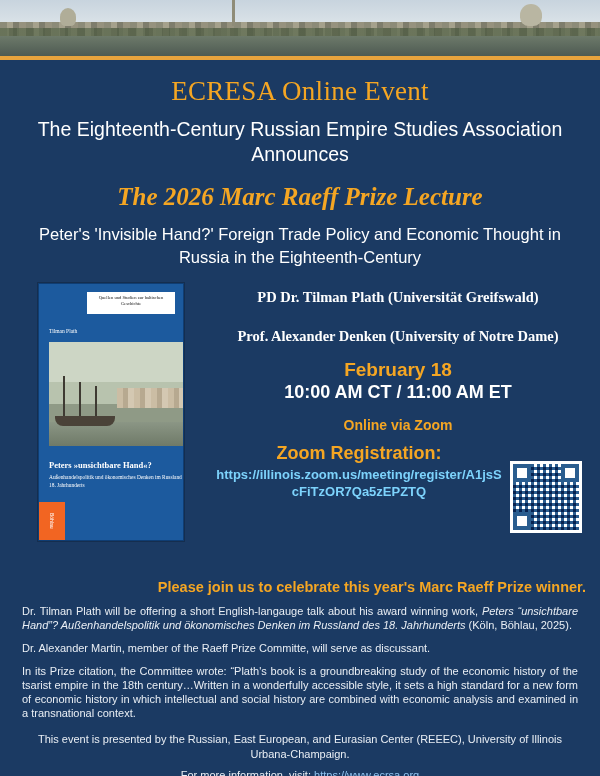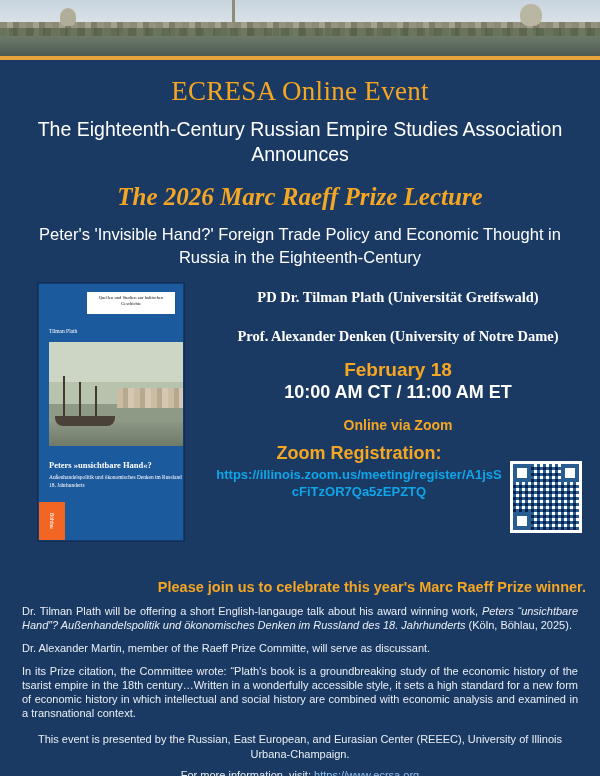--- a/index.html
+++ b/index.html
@@ -219,21 +219,21 @@
   .reg-block {
     position: relative;
     padding-right: 78px;
     text-align: center;
   }
   .reg-label {
     font-size: 18px; font-weight: bold; color: #f5a623;
     margin-bottom: 2px;
   }
   .reg-url {
-    font-size: 13px; font-weight: bold; color: #0ea5e9;
+    font-size: 13px; font-weight: bold; color: #7dd3fc;
     line-height: 17px; word-break: break-all;
   }
   .qr {
     position: absolute; right: 0; top: 18px;
     width: 72px; height: 72px; background: #ffffff; padding: 3px;
   }
   .qr .cells {
     width: 100%; height: 100%;
     background-color: #ffffff;
     background-image:

